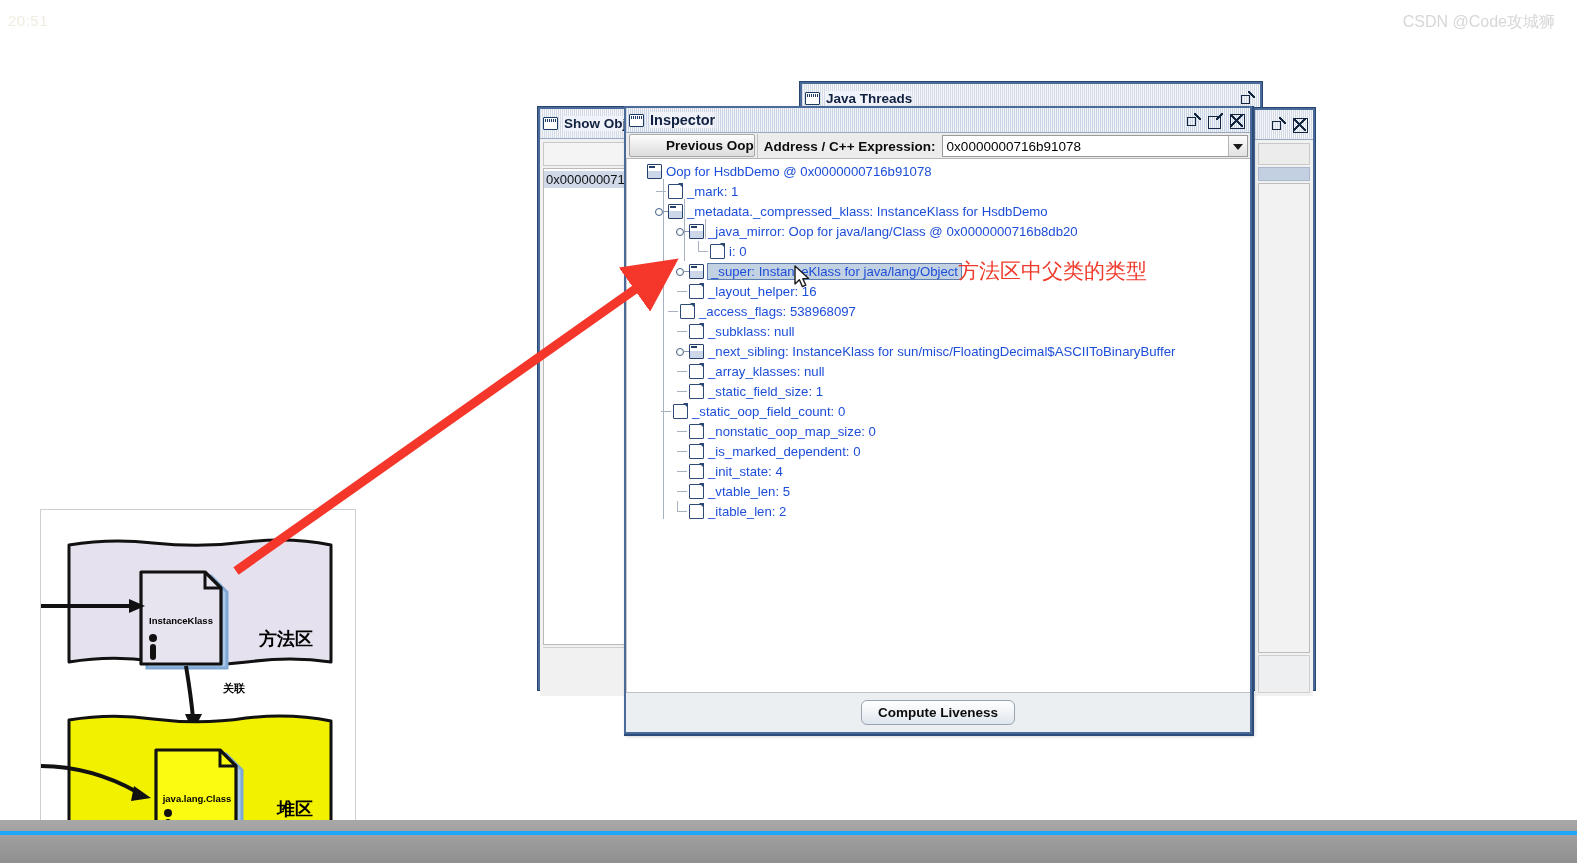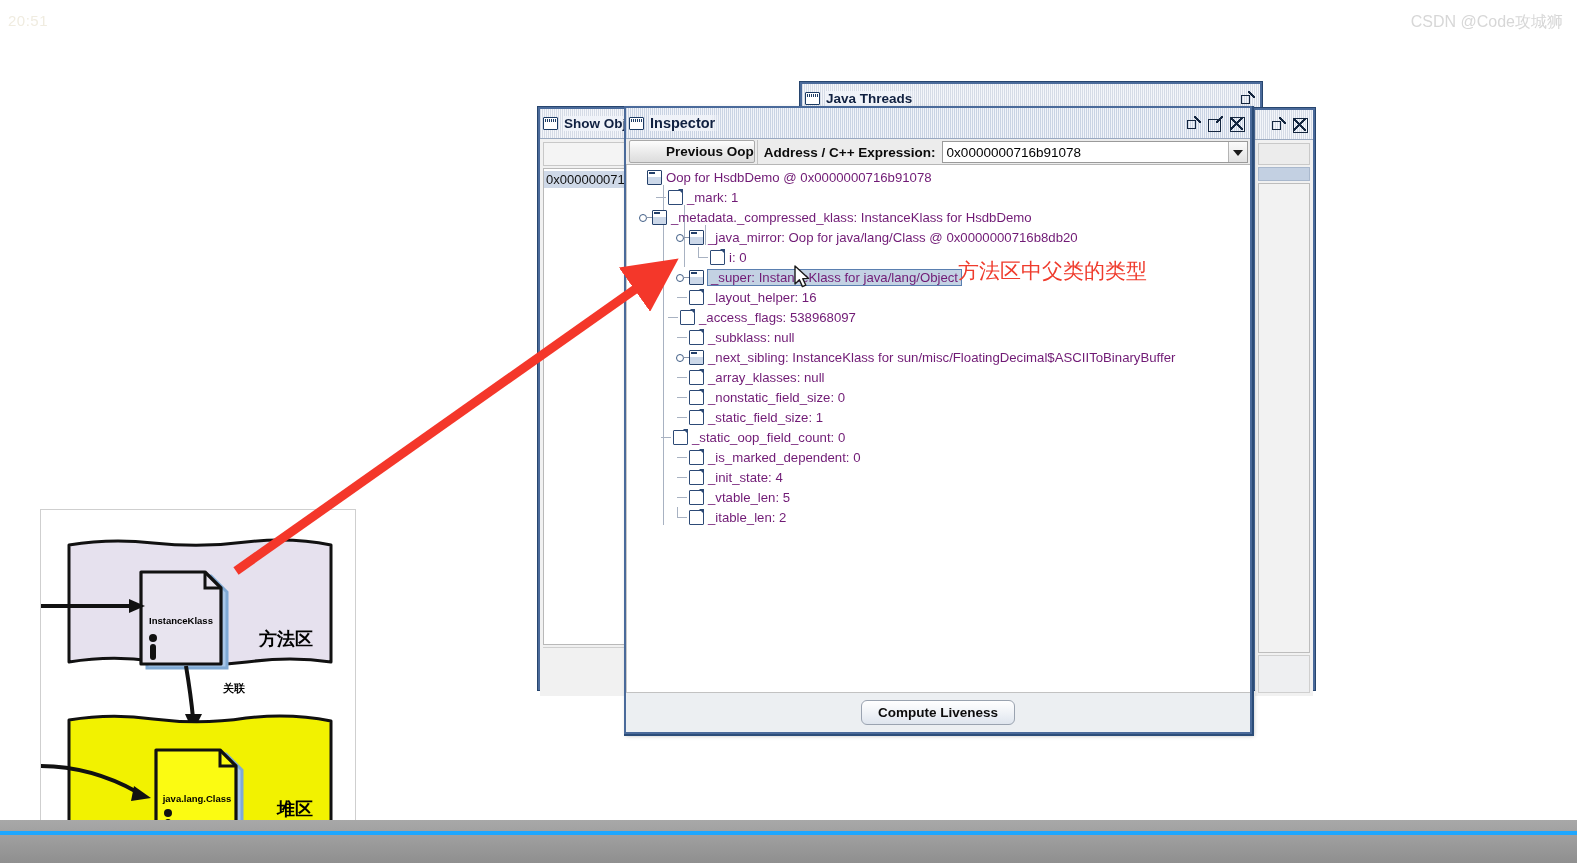--- a/index.html
+++ b/index.html
@@ -28,21 +28,21 @@
   .bottom-time {
     position: absolute;
     left: 8px; top: 12px;
     color: #f0ece0;
     font-size: 15px;
     letter-spacing: .5px;
     z-index: 62;
   }
   .watermark {
     position: absolute;
-    right: 14px; top: 12px;
+    right: 22px; top: 12px;
     color: #d7d7d7;
     font-size: 16px;
     text-shadow: 0 1px 0 rgba(255,255,255,.35);
     z-index: 62;
   }
   .blue-line {
     position: absolute;
     left: 0; bottom: 28px;
     width: 1577px; height: 4px;
     background: #1ea7ff;
@@ -244,21 +244,21 @@
   #inspector {
     left: 624px; top: 106px;
     width: 628px; height: 628px;
     z-index: 40;
     border: 2px solid #4a6a9a;
     box-shadow: 1px 1px 0 1px #2b4c78, 2px 2px 4px rgba(0,0,0,.25);
     background: #eef0f2;
     display: flex;
     flex-direction: column;
   }
-  #inspector .jwin-title { height: 31px; }
+  #inspector .jwin-title { height: 25px; }
   #inspector .win-title-text { font-size: 14.5px; }
 
   .insp-toolbar {
     display: flex;
     align-items: stretch;
     height: 26px;
     background: #ececec;
     border-bottom: 1px solid #b6b6b6;
     padding: 1px 1px 0 1px;
   }
@@ -322,21 +322,21 @@
     overflow: hidden;
     position: relative;
     padding-top: 2px;
   }
   .tnode {
     display: flex;
     align-items: center;
     height: 20px;
     white-space: nowrap;
     font-size: 13.2px;
-    color: #701a75;
+    color: #1d4ed8;
     position: relative;
   }
   .tnode .handle {
     width: 14px; height: 20px;
     position: relative;
     flex: 0 0 auto;
   }
   .handle.expander::before {
     content: "";
     position: absolute;
@@ -577,21 +577,21 @@
           <div class="tnode" style="padding-left: 6px;">
             <span class="handle"></span>
             <span class="ico ico-folder"></span>
             <span class="tlabel">Oop for HsdbDemo @ 0x0000000716b91078</span>
           </div>
           <div class="tnode" style="padding-left: 27px;">
             <span class="handle elbow"></span>
             <span class="ico ico-doc"></span>
             <span class="tlabel">_mark: 1</span>
           </div>
-          <div class="tnode" style="padding-left: 11px;">
+          <div class="tnode" style="padding-left: 27px;">
             <span class="handle expander"></span>
             <span class="ico ico-folder"></span>
             <span class="tlabel">_metadata._compressed_klass: InstanceKlass for HsdbDemo</span>
           </div>
           <div class="tnode" style="padding-left: 48px;">
             <span class="handle expander"></span>
             <span class="ico ico-folder"></span>
             <span class="tlabel">_java_mirror: Oop for java/lang/Class @ 0x0000000716b8db20</span>
           </div>
           <div class="tnode" style="padding-left: 69px;">
@@ -625,31 +625,31 @@
             <span class="tlabel">_next_sibling: InstanceKlass for sun/misc/FloatingDecimal$ASCIIToBinaryBuffer</span>
           </div>
           <div class="tnode" style="padding-left: 48px;">
             <span class="handle elbow"></span>
             <span class="ico ico-doc"></span>
             <span class="tlabel">_array_klasses: null</span>
           </div>
           <div class="tnode" style="padding-left: 48px;">
             <span class="handle elbow"></span>
             <span class="ico ico-doc"></span>
-            <span class="tlabel">_nonstatic_field_size: 0</span>
-          </div>
-          <div class="tnode" style="padding-left: 48px;">
-            <span class="handle elbow"></span>
-            <span class="ico ico-doc"></span>
             <span class="tlabel">_static_field_size: 1</span>
           </div>
           <div class="tnode" style="padding-left: 32px;">
             <span class="handle elbow"></span>
             <span class="ico ico-doc"></span>
             <span class="tlabel">_static_oop_field_count: 0</span>
+          </div>
+          <div class="tnode" style="padding-left: 48px;">
+            <span class="handle elbow"></span>
+            <span class="ico ico-doc"></span>
+            <span class="tlabel">_nonstatic_oop_map_size: 0</span>
           </div>
           <div class="tnode" style="padding-left: 48px;">
             <span class="handle elbow"></span>
             <span class="ico ico-doc"></span>
             <span class="tlabel">_is_marked_dependent: 0</span>
           </div>
           <div class="tnode" style="padding-left: 48px;">
             <span class="handle elbow"></span>
             <span class="ico ico-doc"></span>
             <span class="tlabel">_init_state: 4</span>

